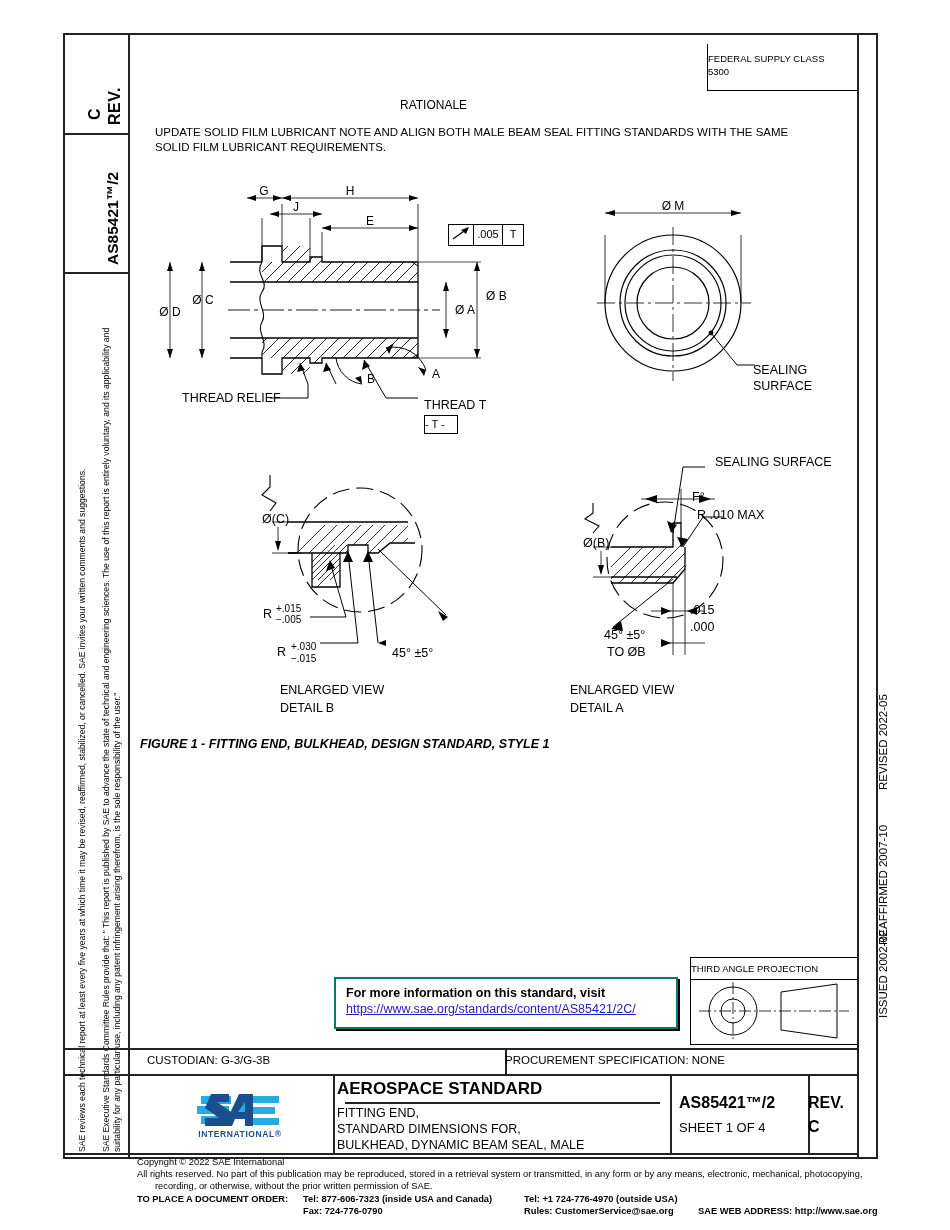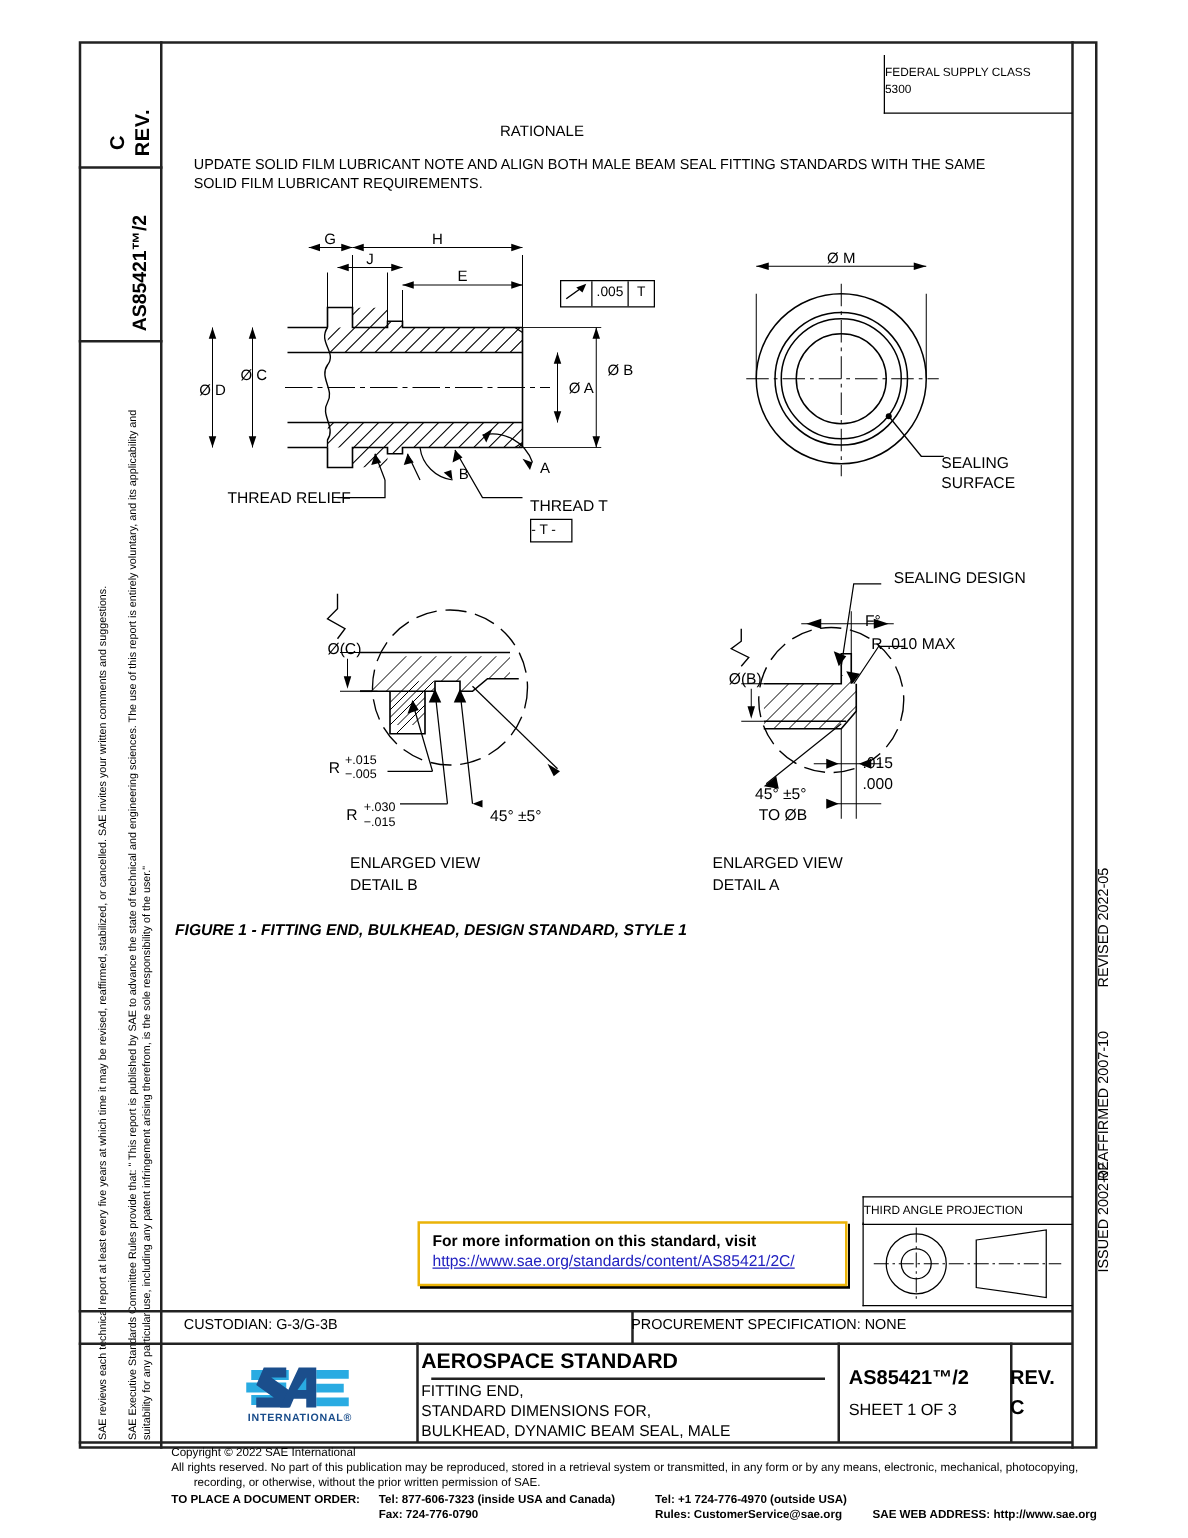--- a/index.html
+++ b/index.html
@@ -359,34 +359,34 @@
 
   <g stroke="#000" stroke-width="1" fill="none">
         <path d="M108 124 L48 172"></path>
       </g>
   <g fill="#000">
         <polygon points="46,174 56,166 58,176"></polygon>
       </g>
 </svg>
 </div>
 
-<div class="abs" style="left:715px;top:455px;font-size:12.5px;">SEALING DESIGN</div>
+<div class="abs" style="left:715px;top:455px;font-size:12.5px;">SEALING SURFACE</div>
 <div class="abs" style="left:692px;top:490px;font-size:12.5px;">F°</div>
 <div class="abs" style="left:697px;top:508px;font-size:12.5px;">R .010 MAX</div>
 <div class="abs" style="left:583px;top:536px;font-size:12.5px;">Ø(B)</div>
 <div class="abs" style="left:690px;top:603px;font-size:12.5px;">.015</div>
 <div class="abs" style="left:690px;top:620px;font-size:12.5px;">.000</div>
 <div class="abs" style="left:604px;top:628px;font-size:12.5px;">45° ±5°</div>
 <div class="abs" style="left:607px;top:645px;font-size:12.5px;">TO ØB</div>
 <div class="abs ctr" style="left:570px;top:683px;width:160px;font-size:12.5px;">ENLARGED VIEW</div>
 <div class="abs ctr" style="left:570px;top:701px;width:160px;font-size:12.5px;">DETAIL A</div>
 
 <div class="abs ctr" style="left:140px;top:737px;width:700px;font-size:12.5px;font-weight:bold;font-style:italic;">FIGURE 1 - FITTING END, BULKHEAD, DESIGN STANDARD, STYLE 1</div>
 
-<div class="abs" style="left:334px;top:977px;width:340px;height:48px;border:2px solid #eab308;box-shadow:2px 2px 0 #000;">
+<div class="abs" style="left:334px;top:977px;width:340px;height:48px;border:2px solid #0f766e;box-shadow:2px 2px 0 #000;">
   <div style="margin:7px 0 0 10px;font-size:12.5px;font-weight:bold;">For more information on this standard, visit</div>
   <div style="margin:2px 0 0 10px;font-size:12.5px;">
     <span class="url">https://www.sae.org/standards/content/AS85421/2C/</span>
   </div>
 </div>
 
 <div class="abs" style="left:690px;top:957px;width:167px;height:21px;border:1.5px solid #000;border-right:none;">
   <div class="ctr" style="font-size:9.5px;line-height:21px;">THIRD ANGLE PROJECTION</div>
 </div>
 <div class="abs" style="left:690px;top:978px;width:167px;height:66px;border:1.5px solid #000;border-right:none;border-top:none;">
@@ -431,21 +431,21 @@
 </svg>
 </div>
 
 <div class="abs ctr" style="left:337px;top:1079px;width:330px;font-size:17px;font-weight:bold;">AEROSPACE STANDARD</div>
 <div class="hline" style="left:345px;top:1102px;width:315px;height:1.6px;"></div>
 <div class="abs ctr" style="left:337px;top:1106px;width:330px;font-size:12.5px;">FITTING END,</div>
 <div class="abs ctr" style="left:337px;top:1122px;width:330px;font-size:12.5px;">STANDARD DIMENSIONS FOR,</div>
 <div class="abs ctr" style="left:337px;top:1138px;width:330px;font-size:12.5px;">BULKHEAD, DYNAMIC BEAM SEAL, MALE</div>
 
 <div class="abs" style="left:679px;top:1094px;font-size:16px;font-weight:bold;">AS85421™/2</div>
-<div class="abs" style="left:679px;top:1120px;font-size:13px;">SHEET 1 OF 3</div>
+<div class="abs" style="left:679px;top:1120px;font-size:13px;">SHEET 1 OF 4</div>
 
 <div class="abs ctr" style="left:808px;top:1094px;width:50px;font-size:16px;font-weight:bold;">REV.</div>
 <div class="abs ctr" style="left:808px;top:1118px;width:50px;font-size:16px;font-weight:bold;">C</div>
 
 <div class="abs" style="left:137px;top:1157px;font-size:9.3px;">Copyright © 2022 SAE International</div>
 <div class="abs" style="left:137px;top:1169px;font-size:9.3px;">All rights reserved. No part of this publication may be reproduced, stored in a retrieval system or transmitted, in any form or by any means, electronic, mechanical, photocopying,</div>
 <div class="abs" style="left:137px;top:1181px;font-size:9.3px;padding-left:18px;">recording, or otherwise, without the prior written permission of SAE.</div>
 <div class="abs" style="left:137px;top:1194px;font-size:9.3px;font-weight:bold;">TO PLACE A DOCUMENT ORDER:</div>
 <div class="abs" style="left:303px;top:1194px;font-size:9.3px;font-weight:bold;">Tel: 877-606-7323 (inside USA and Canada)</div>
 <div class="abs" style="left:303px;top:1206px;font-size:9.3px;font-weight:bold;">Fax: 724-776-0790</div>

